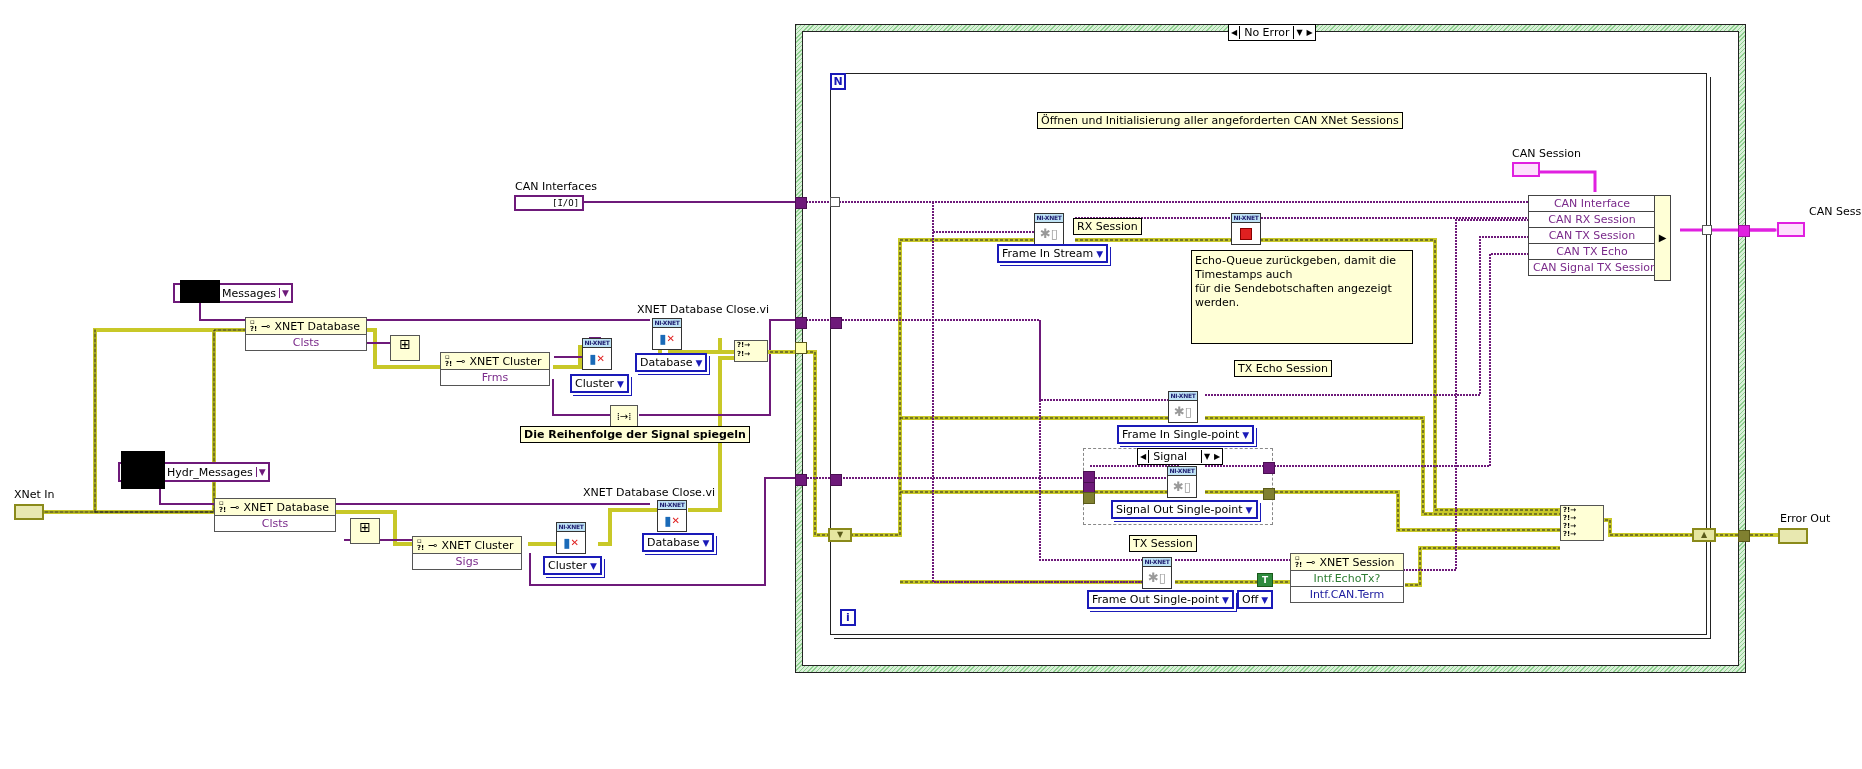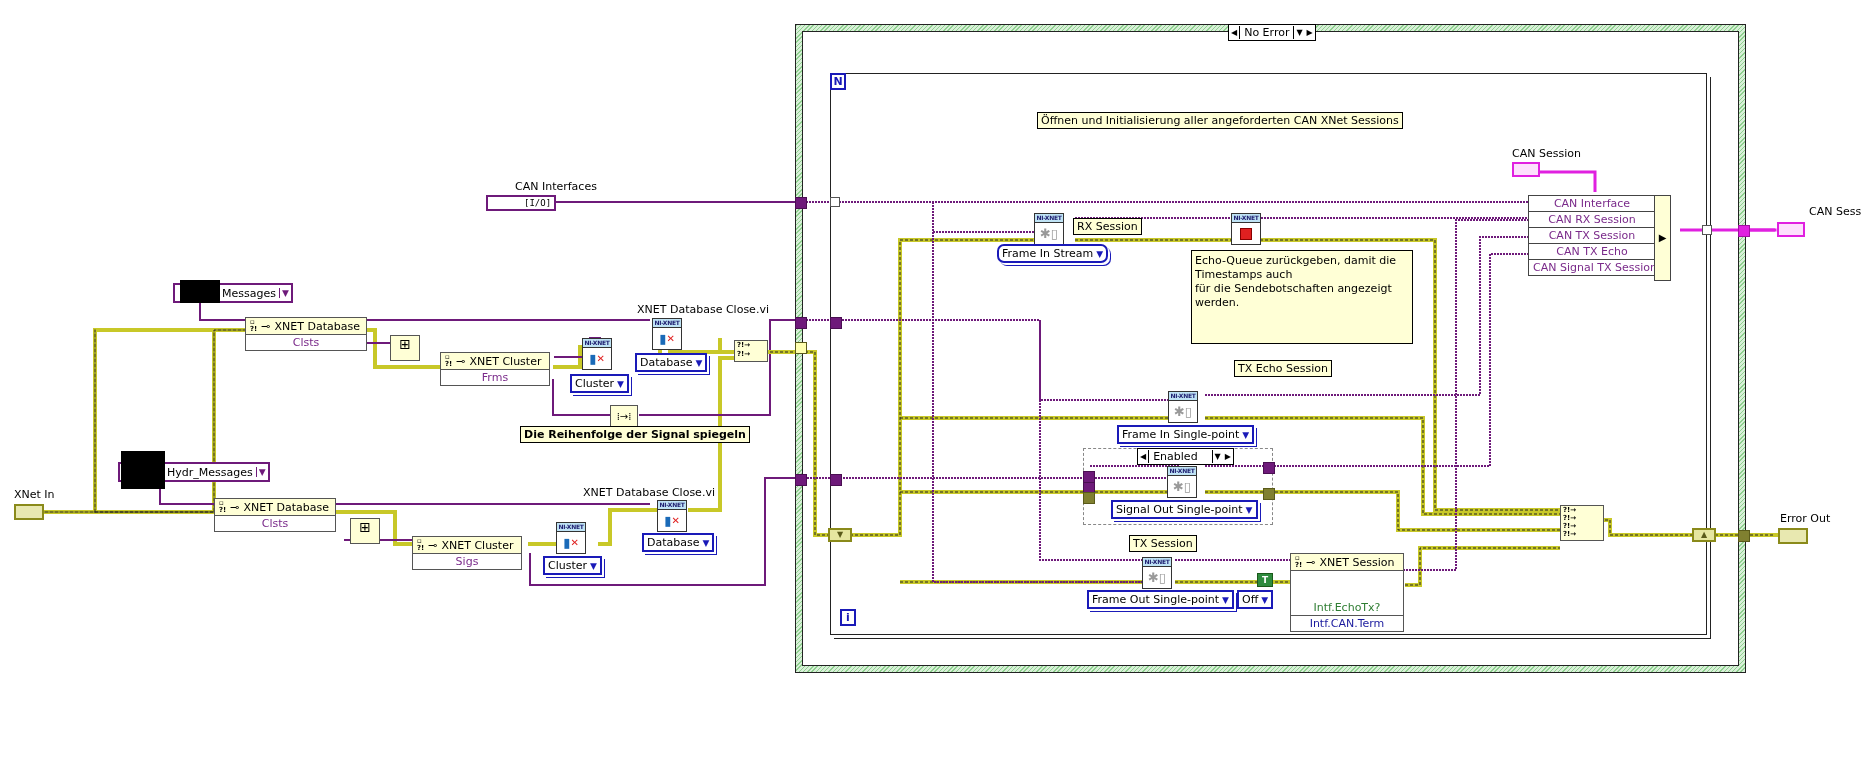--- a/index.html
+++ b/index.html
@@ -11,21 +11,21 @@
   .note.multi { white-space:normal; line-height:14px; padding:3px 3px; }
   .ring { position:absolute; background:#fff; border:2px solid #1a1ab8; box-shadow:2px 2px 0 #fff, 3px 3px 0 #1a1ab8; font-size:11px; color:#000; padding:1px 3px; white-space:nowrap; }
   .ring .arr { color:#1a1ab8; font-size:9px; margin-left:3px; }
   .enum-purple { position:absolute; background:#fff; border:2px solid #6e1a7a; font-size:11px; padding:0 2px 0 2px; white-space:nowrap; display:flex; align-items:center; height:16px; }
   .enum-purple .dd { border-left:1px solid #6e1a7a; margin-left:3px; padding-left:2px; color:#6e1a7a; font-size:9px; }
   .redact { position:absolute; background:#000; }
   .node { position:absolute; background:#fff; border:1px solid #555; font-size:11px; }
   .node .head { background:#ffffd6; border-bottom:1px solid #555; padding:1px 4px; white-space:nowrap; display:flex; align-items:center; gap:4px; }
   .node .row { text-align:center; padding:1px 4px; color:#7a2a8a; border-bottom:1px solid #555; white-space:nowrap; }
   .node .row:last-child { border-bottom:none; }
-  .node .row.green { color:#2e7d32;margin-top:29px; }
+  .node .row.green { color:#2e7d32; }
   .node .row.blue { color:#1a1a9e; }
   .errq { font-size:7px; line-height:7px; font-weight:bold; }
   .xnet { position:absolute; width:28px; height:30px; background:#fff; border:1px solid #333; }
   .xnet .banner { background:#bfe3f5; border-bottom:1px solid #333; font-size:6px; font-weight:bold; text-align:center; color:#1a1a6e; line-height:8px; height:8px; letter-spacing:-0.3px; }
   .xnet .glyph { position:absolute; left:0; right:0; top:9px; bottom:0; display:flex; align-items:center; justify-content:center; font-size:13px; }
   .term { position:absolute; background:#fff; border:2px solid #6e1a7a; font-size:9px; font-family:"DejaVu Sans Mono", monospace; padding:0 3px; height:12px; line-height:12px; }
   .errterm { position:absolute; width:26px; height:12px; background:#e8e8b0; border:2px solid #8a8a1a; }
   .clu-term { position:absolute; width:24px; height:11px; background:#fde0fd; border:2px solid #e020e0; }
   .struct-outer { position:absolute; border:1px solid #222; }
   .hatch { position:absolute; background: repeating-linear-gradient(135deg, #8fd08f 0 1px, #d8f0d8 1px 3px); }
@@ -300,30 +300,30 @@
 <div class="xnet" style="left:657px;top:500px;">
   <div class="banner">NI-XNET</div>
   <div class="glyph">
       <span style="color:#1a6ab8">▮</span>
       <span style="color:#e02020;font-size:10px">✕</span>
     </div>
 </div>
 <div class="ring" style="left:642px;top:533px;"><span>Database</span><span class="arr">▼</span></div>
 
 <div class="label" style="left:515px;top:180px;">CAN Interfaces</div>
-<div class="term" style="left:486px;top:195px;padding-left:36px;">[I/O]</div>
+<div class="term" style="left:514px;top:195px;padding-left:36px;">[I/O]</div>
 
 <div class="note" style="left:1037px;top:112px;">Öffnen und Initialisierung aller angeforderten CAN XNet Sessions</div>
 
 <div class="xnet" style="left:1034px;top:213px;">
   <div class="banner">NI-XNET</div>
   <div class="glyph" style="color:#999">✱▯</div>
 </div>
 <div class="note" style="left:1073px;top:218px;">RX Session</div>
-<div class="ring" style="left:997px;top:244px;border-radius:7px;"><span>Frame In Stream</span><span class="arr">▼</span></div>
+<div class="ring" style="left:997px;top:244px;"><span>Frame In Stream</span><span class="arr">▼</span></div>
 
 <div class="xnet" style="left:1231px;top:213px;">
   <div class="banner">NI-XNET</div>
   <div class="glyph">
       <span style="display:inline-block;width:10px;height:10px;background:#e02020;border:1px solid #800;"></span>
     </div>
 </div>
 
 <div class="note multi" style="left:1191px;top:250px;width:214px;height:86px;">
   <div>Echo-Queue zurückgeben, damit die</div>
@@ -336,21 +336,21 @@
 
 <div class="xnet" style="left:1168px;top:391px;">
   <div class="banner">NI-XNET</div>
   <div class="glyph" style="color:#999">✱▯</div>
 </div>
 <div class="ring" style="left:1117px;top:425px;"><span>Frame In Single-point</span><span class="arr">▼</span></div>
 
 <div class="diagram-disable" style="left:1083px;top:448px;width:188px;height:75px;"></div>
 <div class="caseSel" style="left:1137px;top:448px;">
   <span class="a">◀</span>
-  <span class="t" style="padding:0 14px 0 4px;">Enabled</span>
+  <span class="t" style="padding:0 14px 0 4px;">Signal</span>
   <span class="a">▼</span>
   <span class="a">▶</span>
 </div>
 <div class="xnet" style="left:1167px;top:466px;">
   <div class="banner">NI-XNET</div>
   <div class="glyph" style="color:#999">✱▯</div>
 </div>
 <div class="ring" style="left:1111px;top:500px;text-align:right;"><span>Signal Out Single-point</span><span class="arr">▼</span></div>
 <div class="tunnel" style="left:1083px;top:471px;"></div>
 <div class="tunnel" style="left:1083px;top:482px;"></div>

